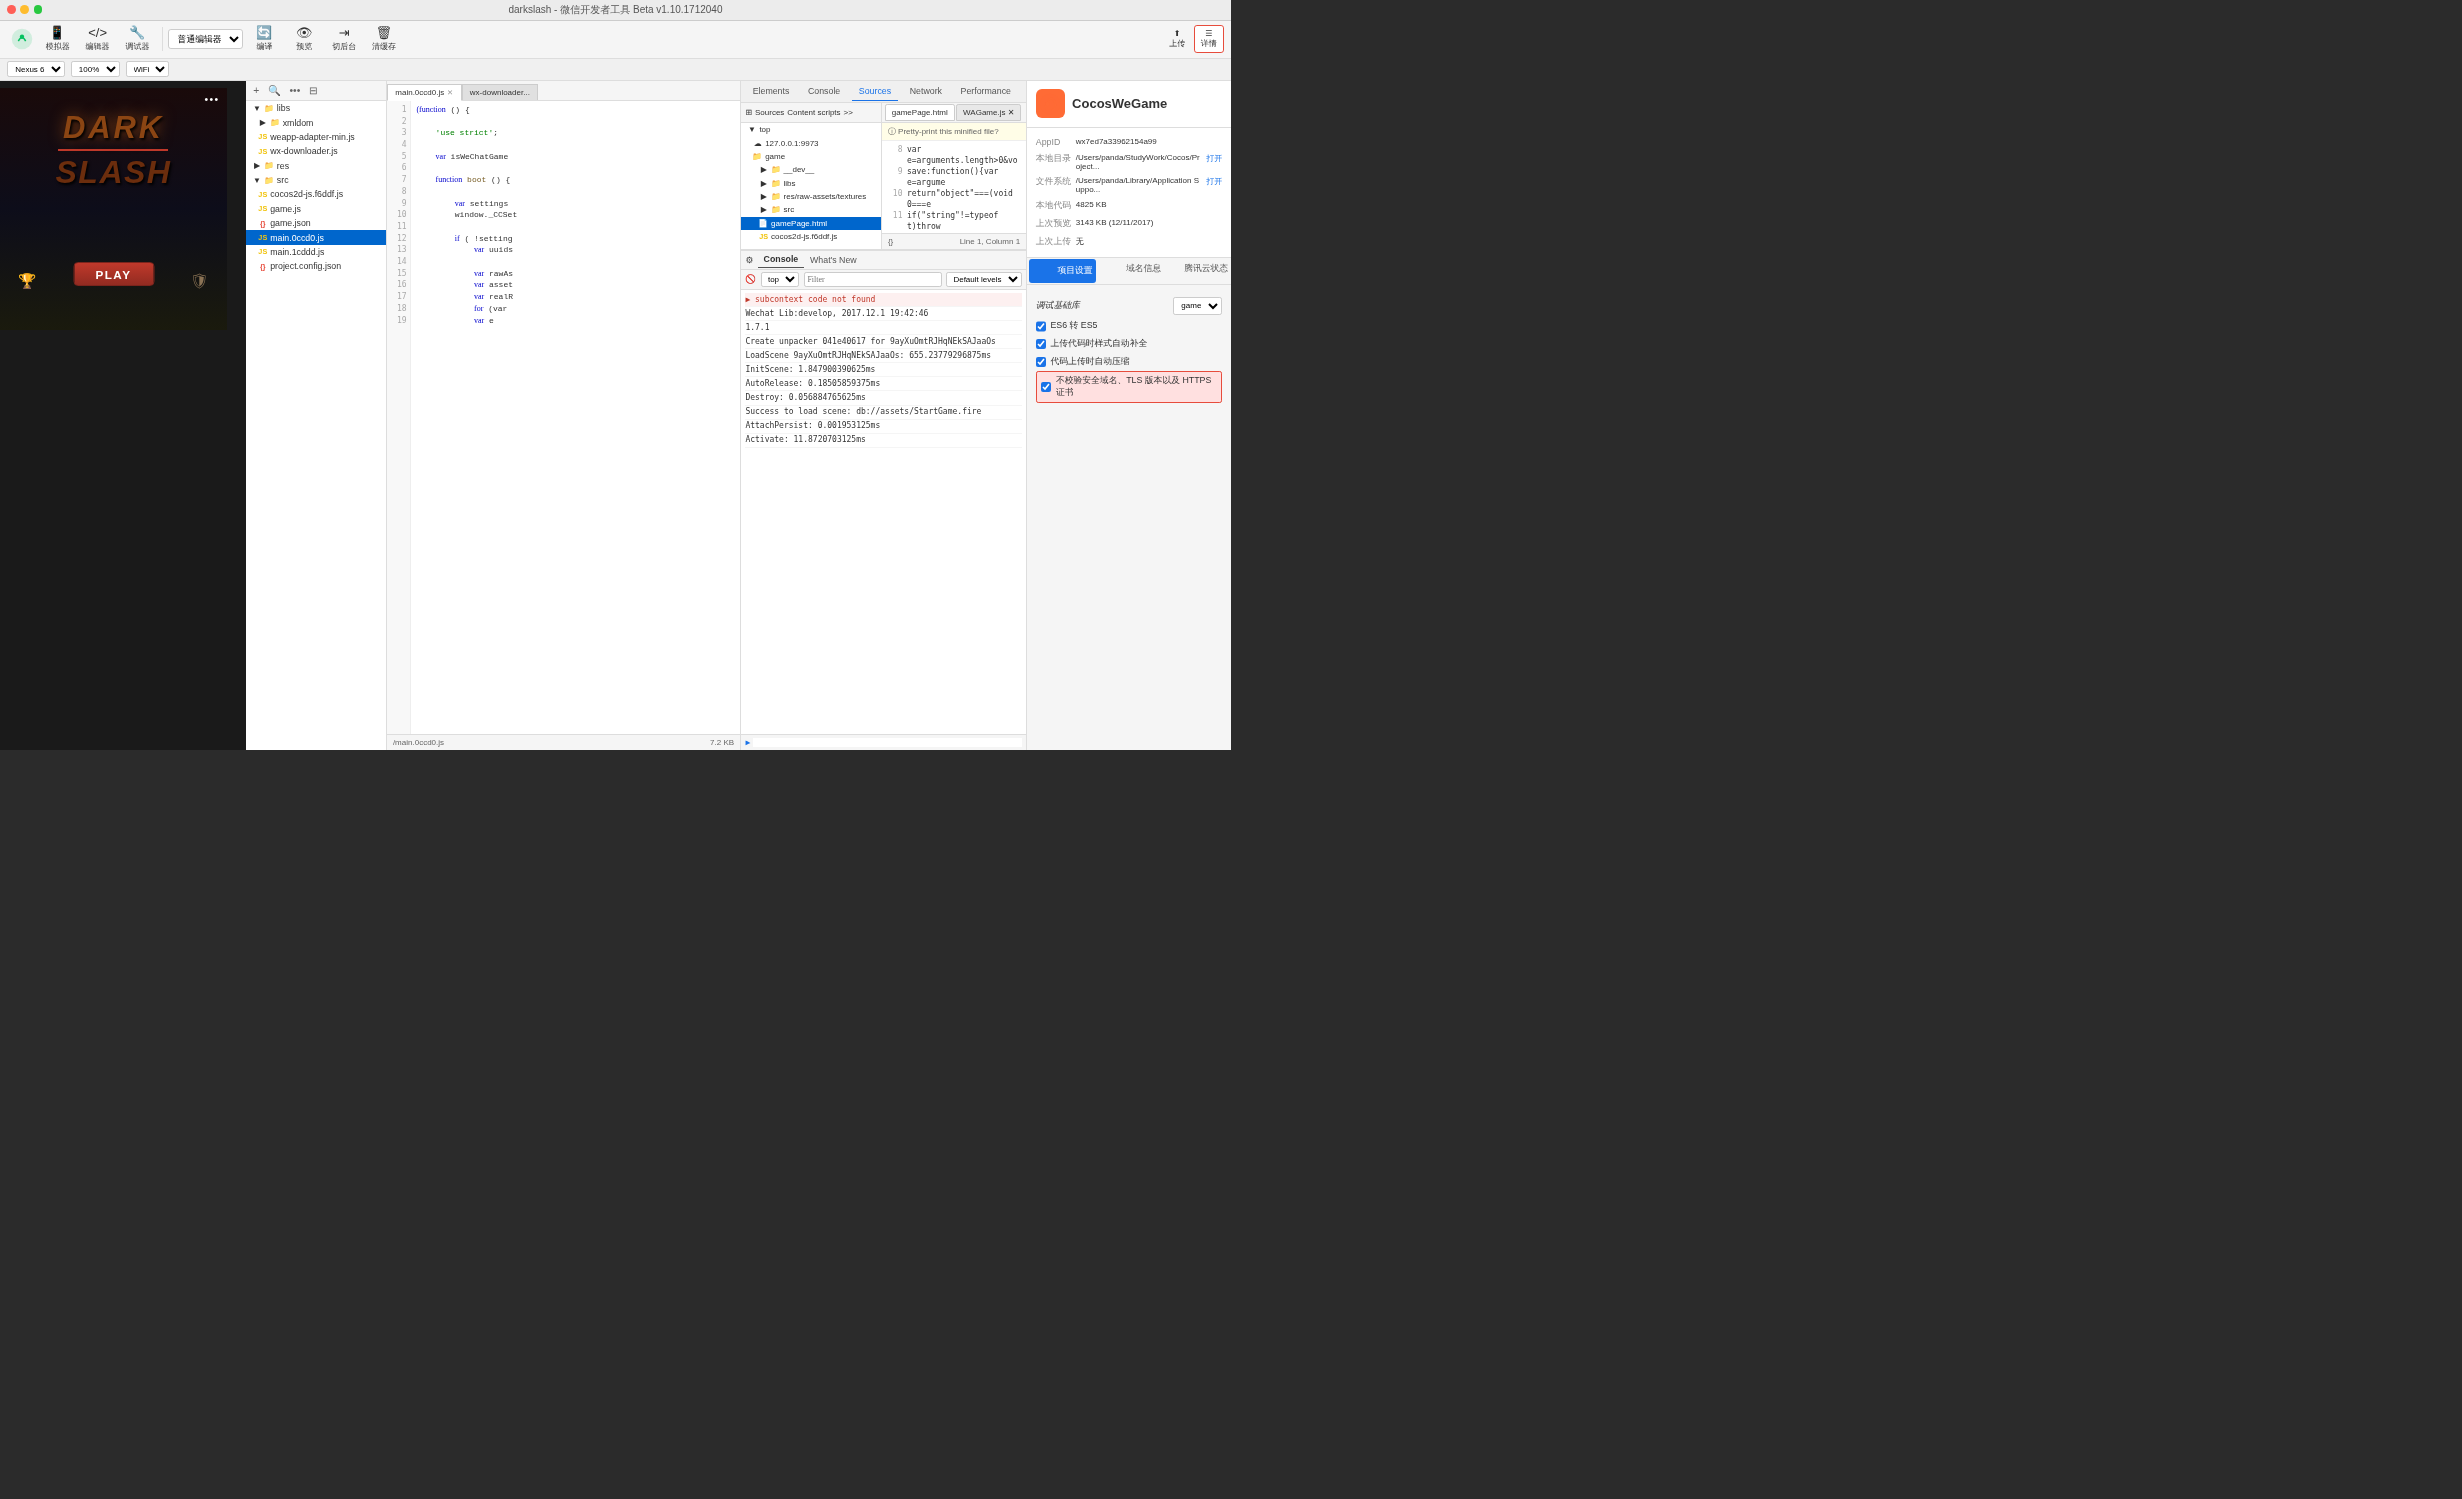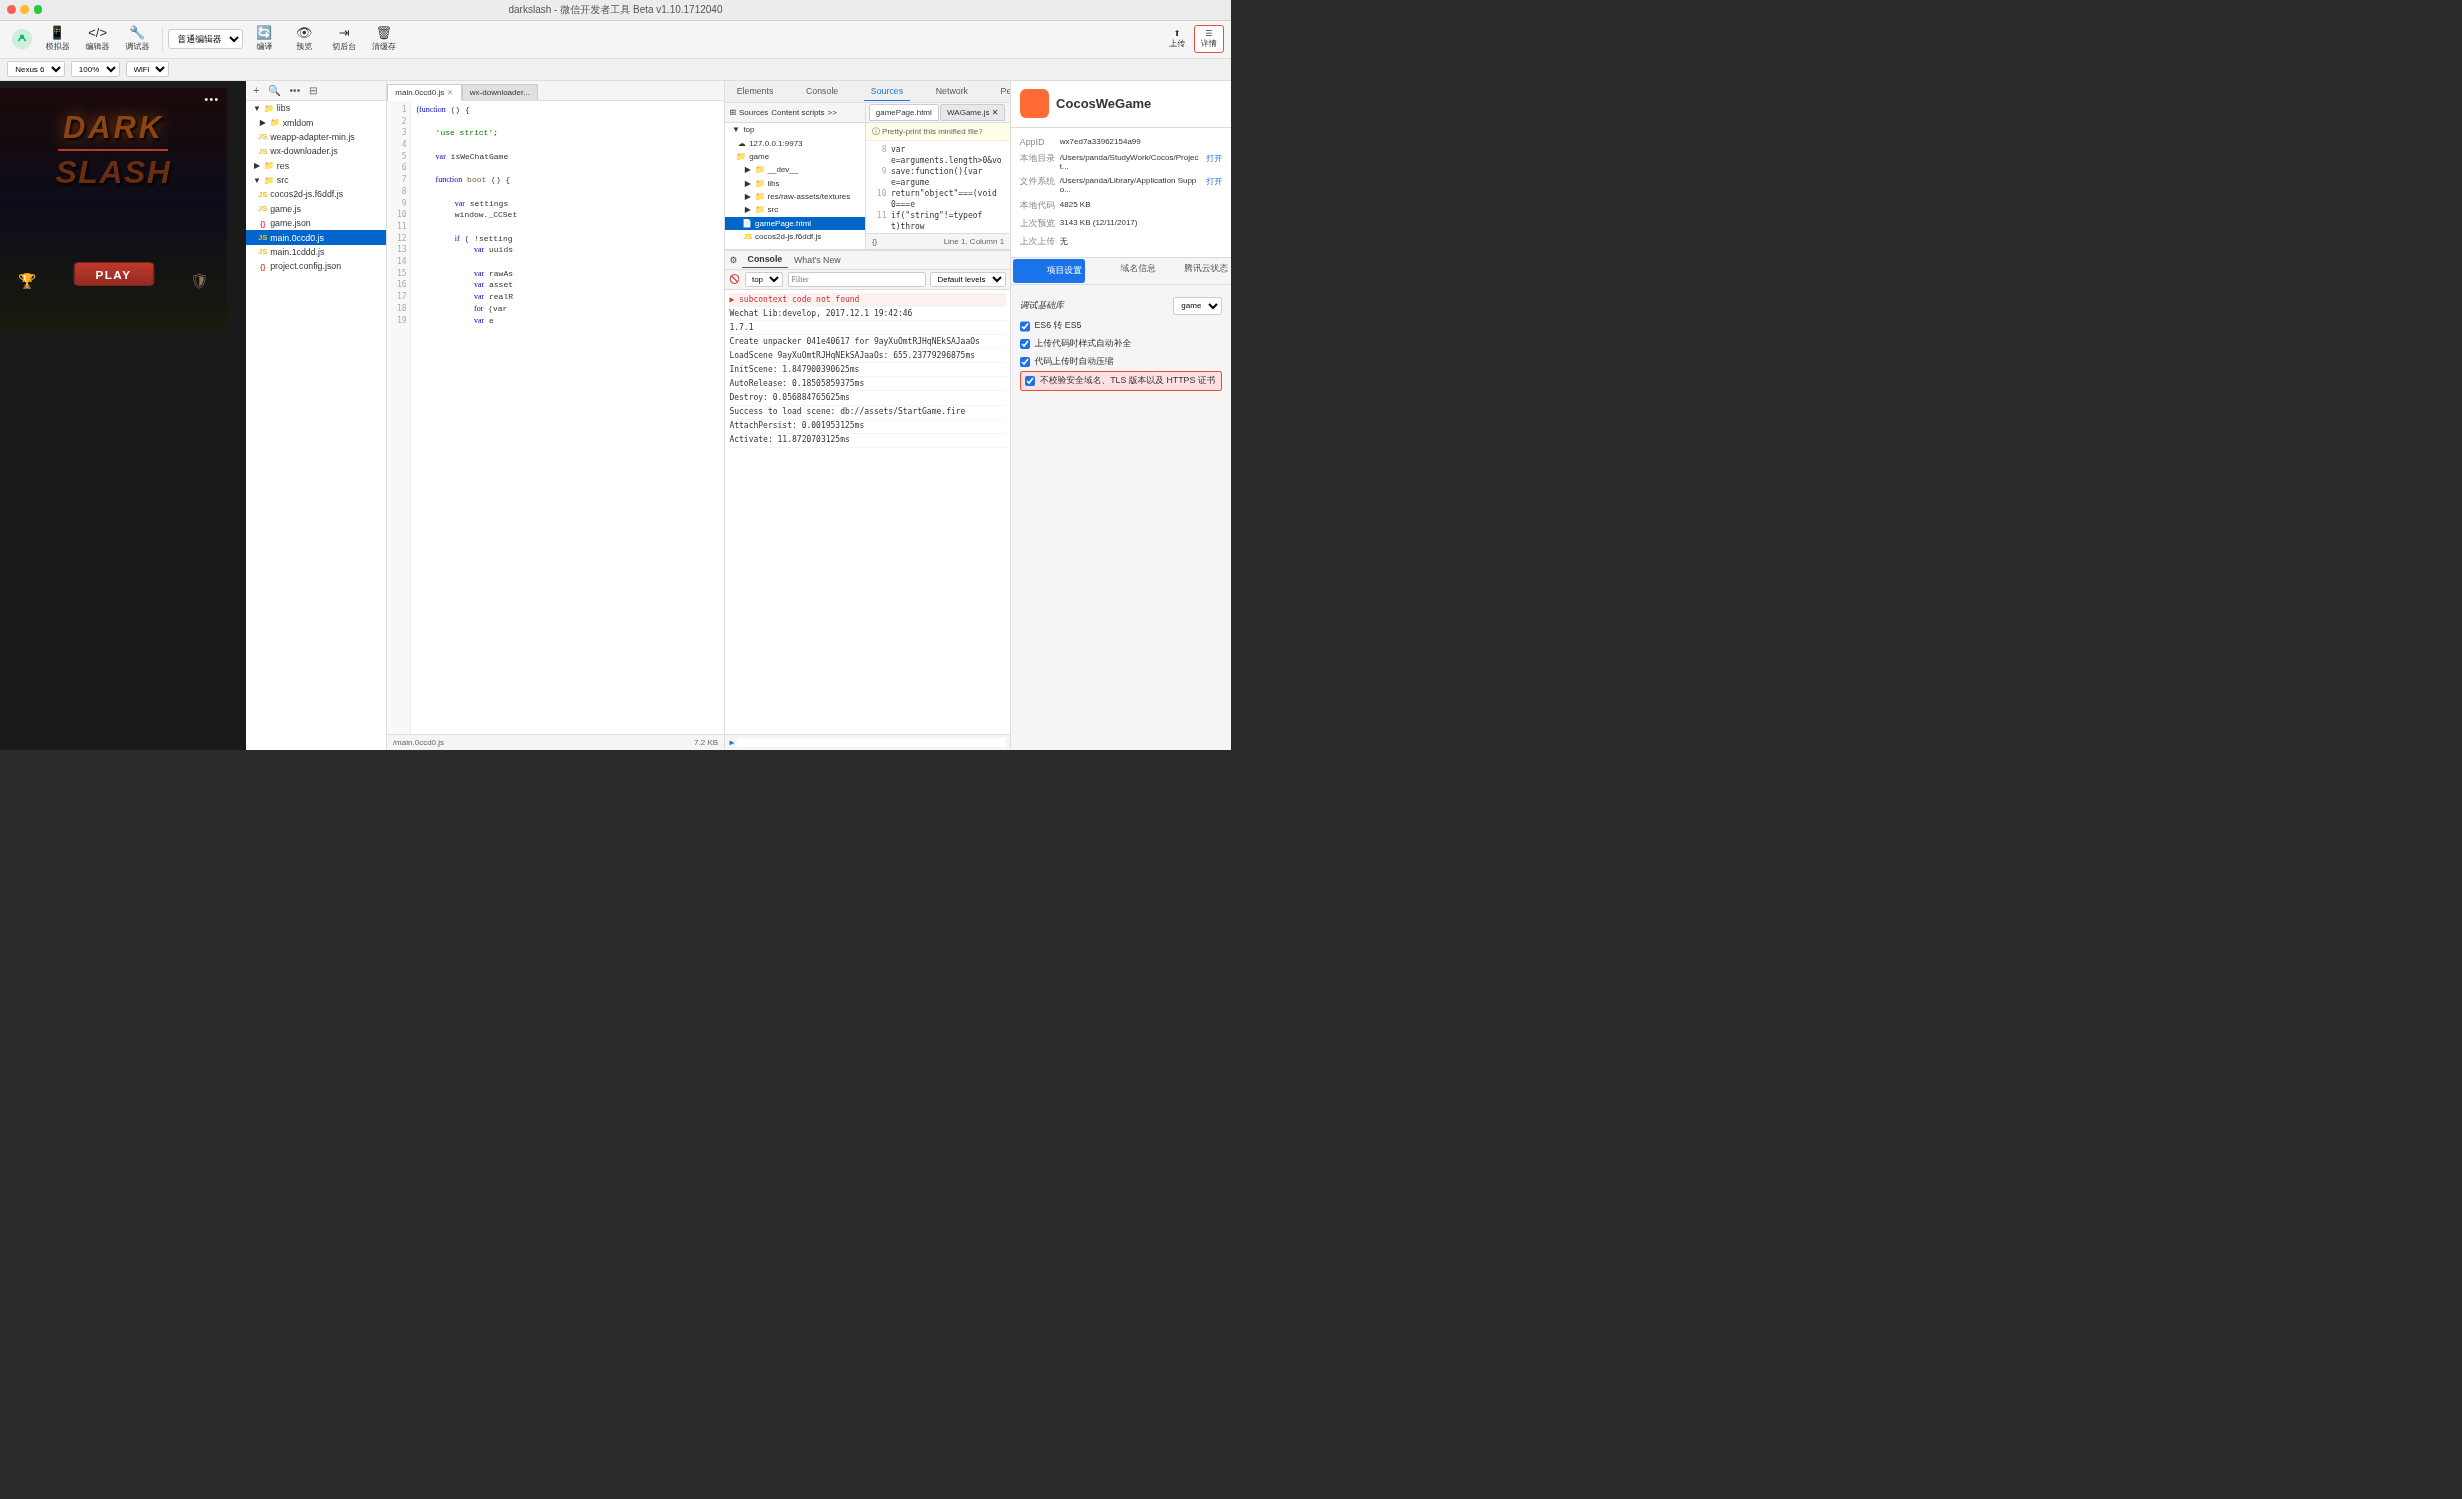--- a/index.html
+++ b/index.html
@@ -70,21 +70,21 @@
     .code-editor { flex: 1; overflow: auto; background: #fff; display: flex; }
     .line-numbers { width: 23.5px; background: #f8f8f8; border-right: 0.7px solid #eee; text-align: right; padding: 2.9px 2.9px 2.9px 0; font-family: monospace; font-size: 8px; color: #aaa; line-height: 11.7px; flex-shrink: 0; }
     .code-content { flex: 1; padding: 2.9px 5.9px; font-family: 'Courier New', monospace; font-size: 8px; line-height: 11.7px; white-space: pre; overflow: auto; }
     .kw { color: #0000cc; font-family: Liberation Serif, serif; }
     .str { color: #008000; }
     .fn { color: #795e26; }
     .code-footer { height: 16px; background: #f5f5f5; border-top: 0.7px solid #ddd; display: flex; align-items: center; padding: 0 5.9px; font-size: 8px; color: #666; justify-content: space-between; }
 
     
     .devtools { width: 286px; background: #f5f5f5; flex-shrink: 0; display: flex; flex-direction: column; border-left: 0.7px solid #ddd; }
-    .devtools-tabs { height: 22px; background: #f0f0f0; border-bottom: 0.7px solid #ddd; display: flex; align-items: center; padding: 0 4.4px; gap: 18px; }
+    .devtools-tabs { height: 22px; background: #f0f0f0; border-bottom: 0.7px solid #ddd; display: flex; align-items: center; padding: 0 4.4px; gap: 4px; }
     .devtools-tab { padding: 4.4px 7.3px; font-size: 8.8px; cursor: pointer; color: #555; border-bottom: 1.5px solid transparent; }
     .devtools-tab.active { color: #1a73e8; border-bottom: 1.5px solid #1a73e8; }
 
     
     .debug-panel { display: flex; flex-direction: column; height: calc(100% - 22px); }
     .debug-sources-top { height: 147px; display: flex; border-bottom: 0.7px solid #ddd; }
     .debug-sources-left { width: 141px; background: #fff; border-right: 0.7px solid #ddd; display: flex; flex-direction: column; flex-shrink: 0; }
     .debug-sources-toolbar { height: 20.5px; background: #f5f5f5; border-bottom: 0.7px solid #ddd; display: flex; align-items: center; padding: 0 4.4px; gap: 2.9px; font-size: 8px; }
     .debug-sources-tree { flex: 1; overflow-y: auto; font-size: 8px; }
     .debug-sources-right { flex: 1; background: #fff; display: flex; flex-direction: column; }
@@ -106,21 +106,21 @@
     .console-filter { flex: 1; height: 14.7px; font-size: 8px; border: 0.7px solid #ccc; border-radius: 2.2px; padding: 0 2.9px; font-family: Liberation Serif, serif; }
     .console-levels { height: 14.7px; font-size: 8px; border: 0.7px solid #ccc; border-radius: 2.2px; background: white; padding: 0 2.2px; }
     .console-output { flex: 1; overflow-y: auto; background: #fff; padding: 2.9px 4.4px; font-family: monospace; font-size: 8px; line-height: 11.7px; }
     .console-line { padding: 0.7px 0; border-bottom: 0.7px solid #f5f5f5; }
     .console-line.error { color: #c0392b; background: #fdf0f0; }
     .console-line.info { color: #333; }
     .console-prompt { display: flex; align-items: center; height: 16px; border-top: 0.7px solid #ddd; padding: 0 4.4px; font-family: monospace; font-size: 8px; }
     .console-arrow { color: #1a73e8; margin-right: 2.9px; }
 
     
-    .info-panel { width: 221px; background: #f5f5f5; border-left: 0.7px solid #ddd; flex-shrink: 0; display: flex; flex-direction: column; }
+    .info-panel { width: 205px; background: #f5f5f5; border-left: 0.7px solid #ddd; flex-shrink: 0; display: flex; flex-direction: column; }
     .info-header { padding: 8.8px; display: flex; align-items: center; gap: 7.3px; background: #fff; border-bottom: 0.7px solid #ddd; }
     .app-logo { width: 29px; height: 29px; background: #ff6b35; border-radius: 5.9px; display: flex; align-items: center; justify-content: center; font-size: 14.7px; }
     .app-name { font-size: 13px; font-weight: bold; color: #333; }
     .info-table { padding: 5.9px 8.8px; background: #fff; border-bottom: 0.7px solid #ddd; }
     .info-row { display: flex; padding: 2.9px 0; font-size: 8.8px; align-items: flex-start; }
     .info-label { width: 40px; color: #888; flex-shrink: 0; }
     .info-value { flex: 1; color: #333; font-size: 8px; word-break: break-all; }
     .info-link { color: #1a73e8; cursor: pointer; font-size: 8px; margin-left: 2.9px; }
     .info-tabs-row { display: flex; border-bottom: 0.7px solid #ddd; background: #f5f5f5; }
     .info-tab { flex: 1; text-align: right; padding: 5.9px 2.9px; font-size: 8.8px; cursor: pointer; color: #555; }

